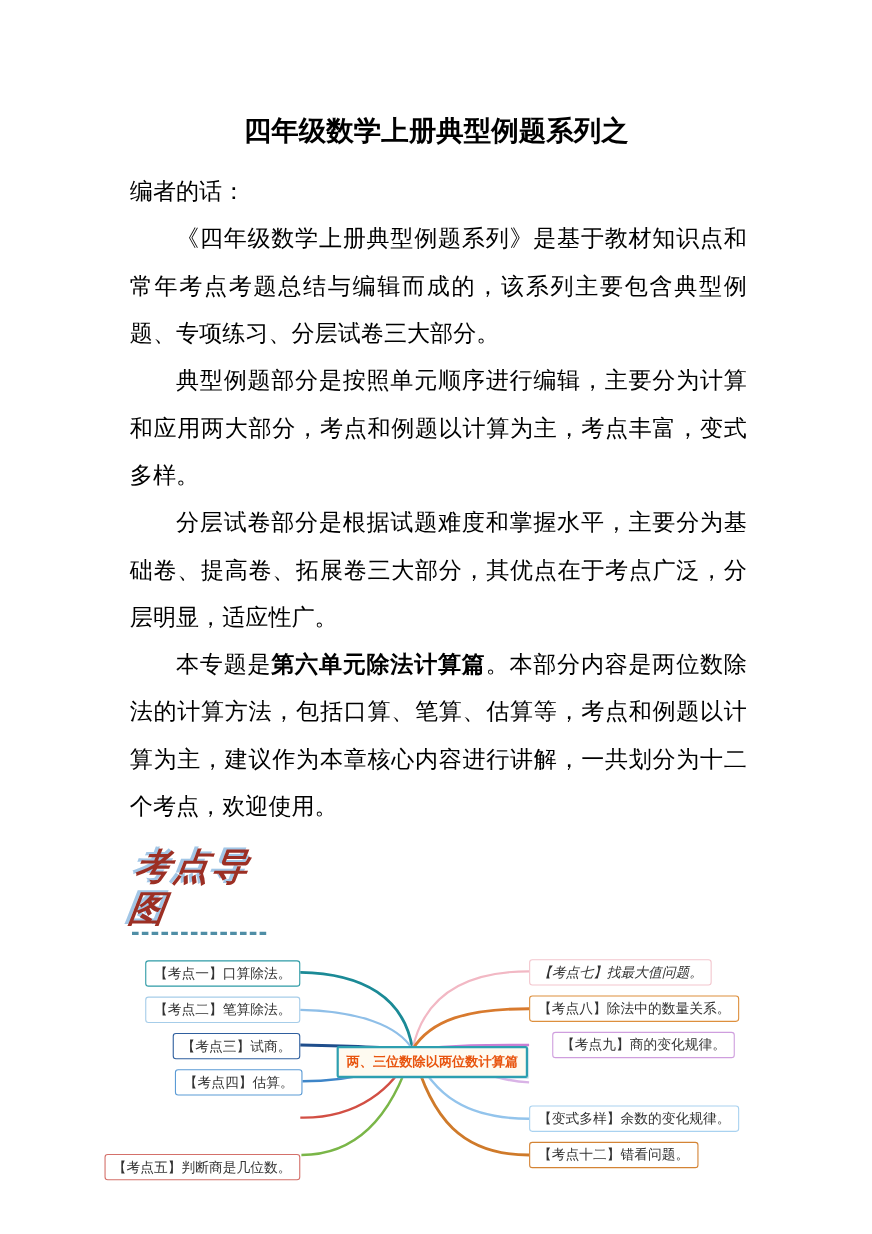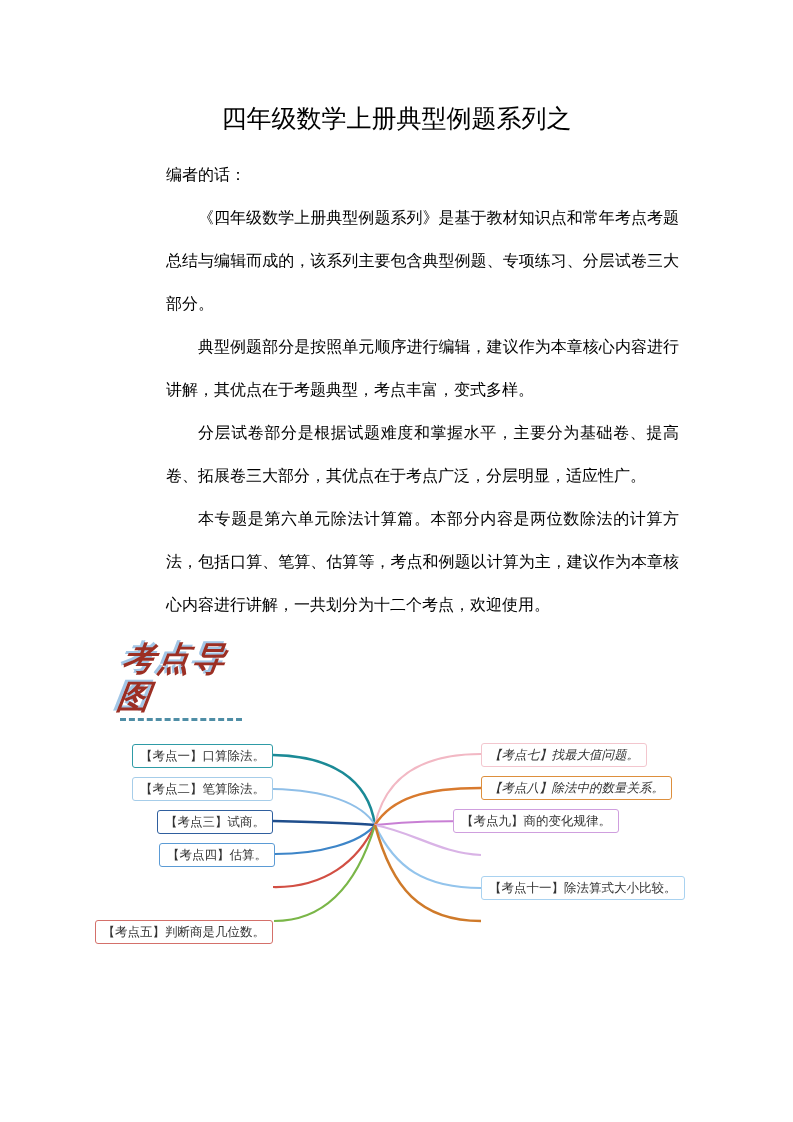--- a/index.html
+++ b/index.html
@@ -11,37 +11,36 @@
     position: relative;
     overflow: hidden;
   }
   .page { width: 793px; height: 1122px; position: relative; }
 
   
   .doc-title {
     padding-top: 97px;
     text-align: center;
     font-size: 25px;
-    font-weight: normal;
+    font-weight: bold;
     line-height: 43px;
     color: #000;
   }
 
   
   .body-text {
     margin-top: 13px;
     padding: 0 114px 0 118px;
-    font-size: 16px;
+    font-size: 21px;
     line-height: 43px;
     text-align: justify;
-    margin-left: 48px;
   }
   .body-text .intro-label { text-indent: 0; }
   .body-text p.indent { text-indent: 2em; }
-  .body-text .bold { font-weight: normal; }
+  .body-text .bold { font-weight: bold; }
 
   
   .map-header {
     margin: 14px 0 0 120px;
     width: 130px;
     position: relative;
   }
   .map-header .calligraphy {
     font-family: "DejaVu Serif", serif;
     font-style: italic;
@@ -97,21 +96,21 @@
 
 <div class="page">
 
   <div class="doc-title">
     <div>四年级数学上册典型例题系列之</div>
   </div>
 
   <div class="body-text">
     <p class="intro-label">编者的话：</p>
     <p class="indent">《四年级数学上册典型例题系列》是基于教材知识点和常年考点考题总结与编辑而成的，该系列主要包含典型例题、专项练习、分层试卷三大部分。</p>
-    <p class="indent">典型例题部分是按照单元顺序进行编辑，建议作为本章核心内容进行讲解，其优点在于考题典型，考点丰富，变式多样。</p>
+    <p class="indent">典型例题部分是按照单元顺序进行编辑，主要分为计算和应用两大部分，考点和例题以计算为主，考点丰富，变式多样。</p>
     <p class="indent">分层试卷部分是根据试题难度和掌握水平，主要分为基础卷、提高卷、拓展卷三大部分，其优点在于考点广泛，分层明显，适应性广。</p>
     <p class="indent"><span>本专题是</span><span class="bold">第六单元除法计算篇</span><span>。本部分内容是两位数除法的计算方法，包括口算、笔算、估算等，考点和例题以计算为主，建议作为本章核心内容进行讲解，一共划分为十二个考点，欢迎使用。</span></p>
   </div>
 
   <div class="map-header">
     <span class="calligraphy" style="color: rgb(156, 47, 36); text-shadow: rgb(162, 198, 230) -3px -2px 0px;">考点导图</span>
     <div class="underline" style="border-bottom-color: rgb(79, 142, 166);"></div>
   </div>
 
   <div class="mindmap">
@@ -130,19 +129,21 @@
       <path d="M 375 102 C 392 165 420 198 481 198" fill="none" stroke-width="2.6" style="stroke: rgb(207, 122, 42);"></path>
     </svg>
 
     <div class="node node-left" style="right: 520px; top: 21px; border-color: rgb(46, 155, 166); text-align: right;">【考点一】口算除法。</div>
     <div class="node node-left" style="right: 520px; top: 54px; border-color: rgb(166, 205, 233);">【考点二】笔算除法。</div>
     <div class="node node-left" style="right: 520px; top: 87px; border-color: rgb(47, 95, 158);">【考点三】试商。</div>
     <div class="node node-left" style="right: 518px; top: 120px; border-color: rgb(91, 155, 213);">【考点四】估算。</div>
     <div class="node node-left" style="right: 520px; top: 153px; border-color: rgb(212, 112, 106); margin-top: 44px;">【考点五】判断商是几位数。</div>
 
     <div class="node" style="left: 481px; top: 20px; border-color: rgb(243, 198, 206); font-style: italic;">【考点七】找最大值问题。</div>
-    <div class="node" style="left: 481px; top: 53px; border-color: rgb(221, 143, 61); font-style: italic;">【考点八】除法中的数量关系。</div>
-    <div class="node" style="left: 453px; top: 86px; border-color: rgb(207, 158, 222);">【考点九】商的变化规律。</div>
-    <div class="node" style="left: 481px; top: 153px; border-color: rgb(169, 210, 240);">【考点十一】除法算式大小比较。</div>
+    <div class="node" style="left: 481px; top: 53px; border-color: rgb(221, 143, 61);">【考点八】除法中的数量关系。</div>
+    <div class="node" style="left: 502px; top: 86px; border-color: rgb(207, 158, 222);">【考点九】商的变化规律。</div>
+    <div class="node" style="left: 481px; top: 153px; border-color: rgb(169, 210, 240);">【变式多样】余数的变化规律。</div>
+    <div class="node" style="left: 481px; top: 186px; border-color: rgb(212, 132, 53);">【考点十二】错看问题。</div>
 
+    <div class="center-node" style="border-color: rgb(45, 159, 176); background-color: rgb(254, 250, 240); color: rgb(232, 84, 14);">两、三位数除以两位数计算篇</div>
   </div>
 
 </div>
 
 </body></html>

